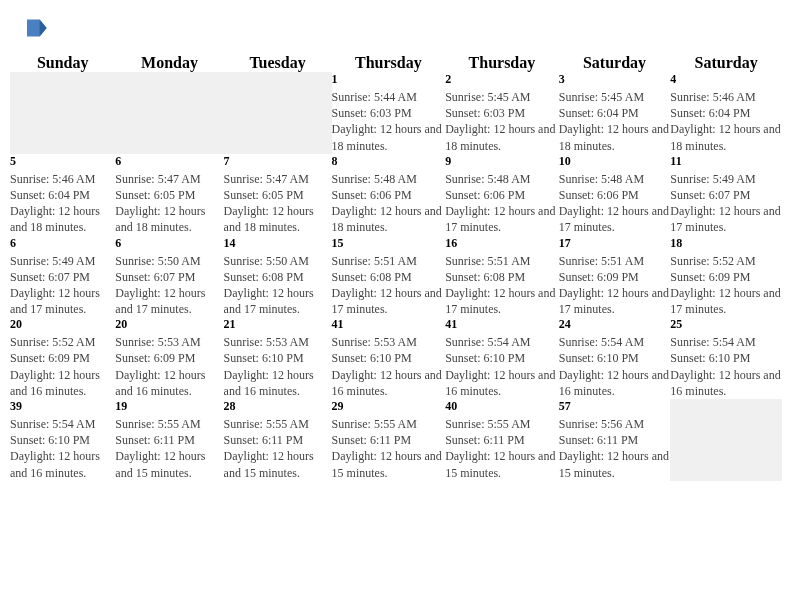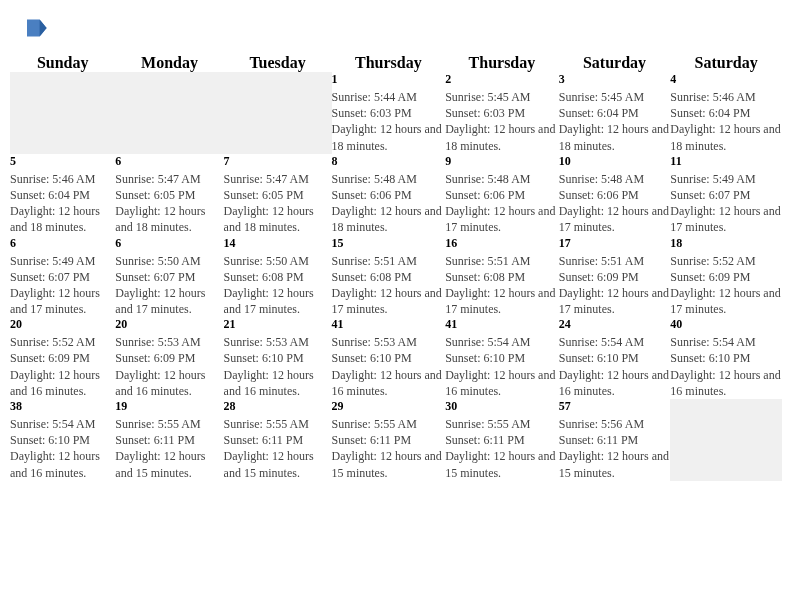--- a/index.html
+++ b/index.html
@@ -256,29 +256,29 @@
 Sunset: 6:10 PM
 Daylight: 12 hours and 16 minutes.</div>
           </td>
           <td>
             <span class="day-num">24</span>
             <div class="day-info" style="white-space: pre-line;">Sunrise: 5:54 AM
 Sunset: 6:10 PM
 Daylight: 12 hours and 16 minutes.</div>
           </td>
           <td>
-            <span class="day-num">40</span>
+            <span class="day-num">25</span>
             <div class="day-info" style="white-space: pre-line;">Sunrise: 5:54 AM
 Sunset: 6:10 PM
 Daylight: 12 hours and 16 minutes.</div>
           </td>
         </tr>
         <tr>
           <td>
-            <span class="day-num">38</span>
+            <span class="day-num">39</span>
             <div class="day-info" style="white-space: pre-line;">Sunrise: 5:54 AM
 Sunset: 6:10 PM
 Daylight: 12 hours and 16 minutes.</div>
           </td>
           <td>
             <span class="day-num">19</span>
             <div class="day-info" style="white-space: pre-line;">Sunrise: 5:55 AM
 Sunset: 6:11 PM
 Daylight: 12 hours and 15 minutes.</div>
           </td>
@@ -288,21 +288,21 @@
 Sunset: 6:11 PM
 Daylight: 12 hours and 15 minutes.</div>
           </td>
           <td>
             <span class="day-num">29</span>
             <div class="day-info" style="white-space: pre-line;">Sunrise: 5:55 AM
 Sunset: 6:11 PM
 Daylight: 12 hours and 15 minutes.</div>
           </td>
           <td>
-            <span class="day-num">30</span>
+            <span class="day-num">40</span>
             <div class="day-info" style="white-space: pre-line;">Sunrise: 5:55 AM
 Sunset: 6:11 PM
 Daylight: 12 hours and 15 minutes.</div>
           </td>
           <td>
             <span class="day-num">57</span>
             <div class="day-info" style="white-space: pre-line;">Sunrise: 5:56 AM
 Sunset: 6:11 PM
 Daylight: 12 hours and 15 minutes.</div>
           </td>

